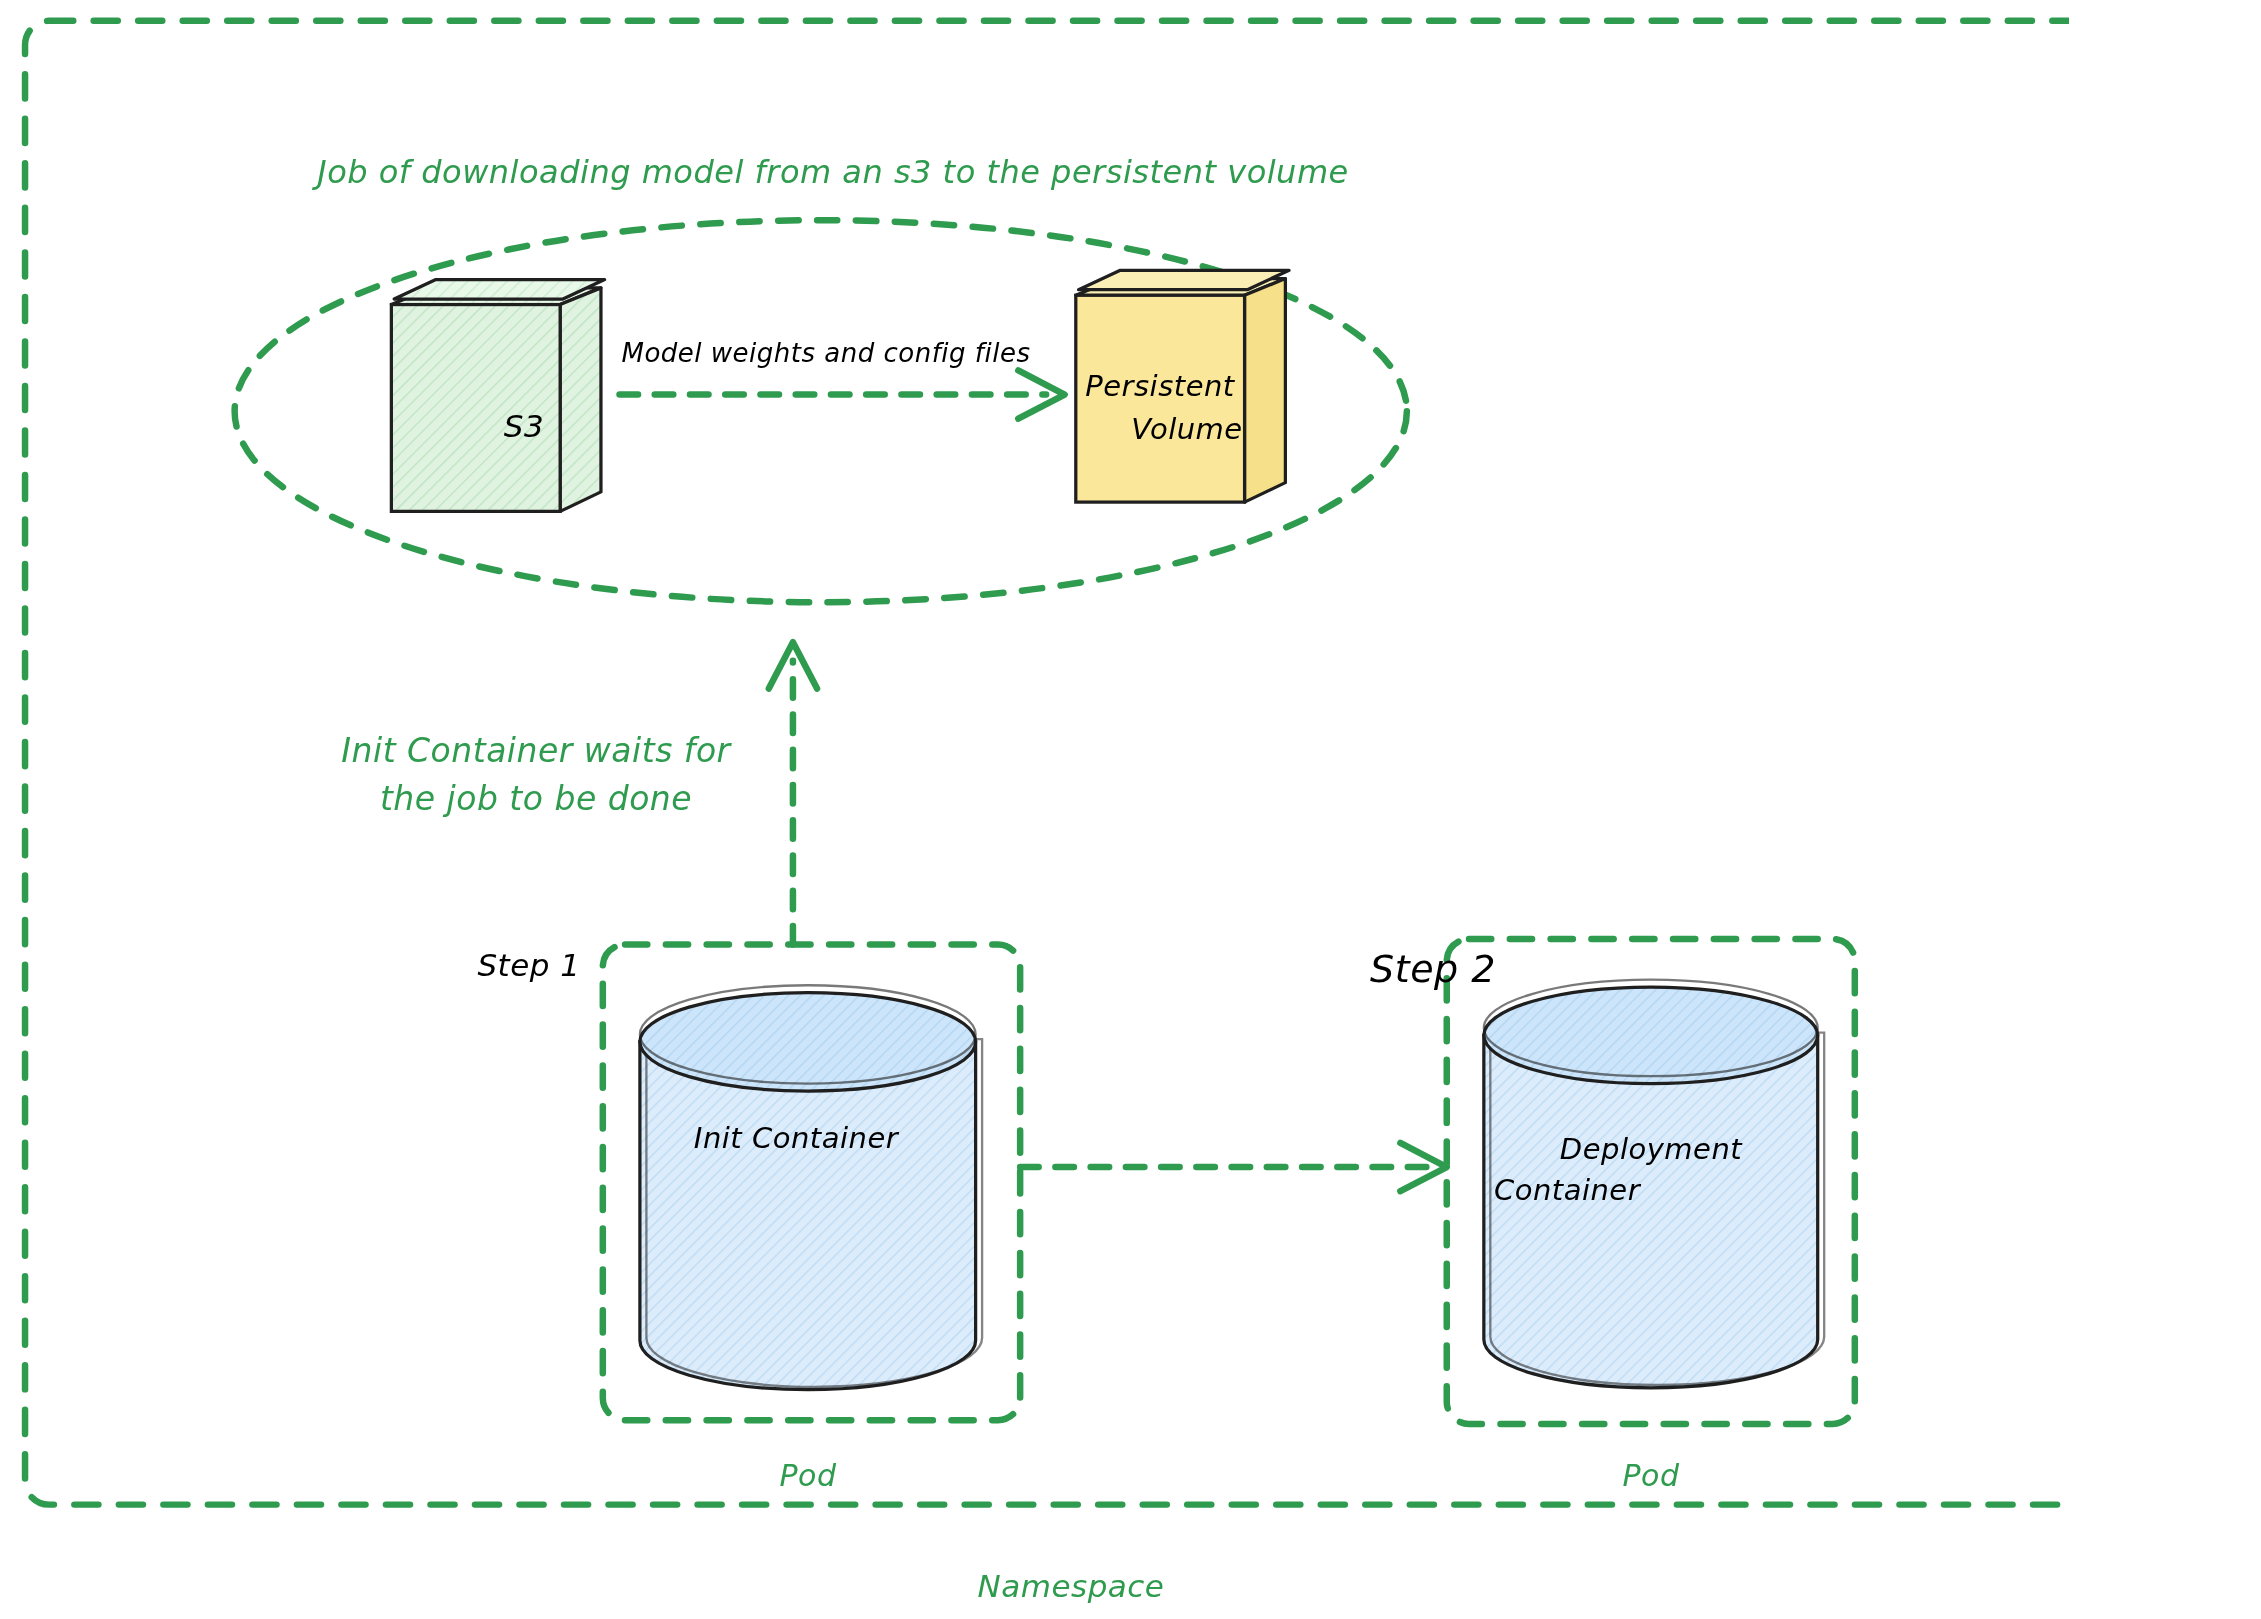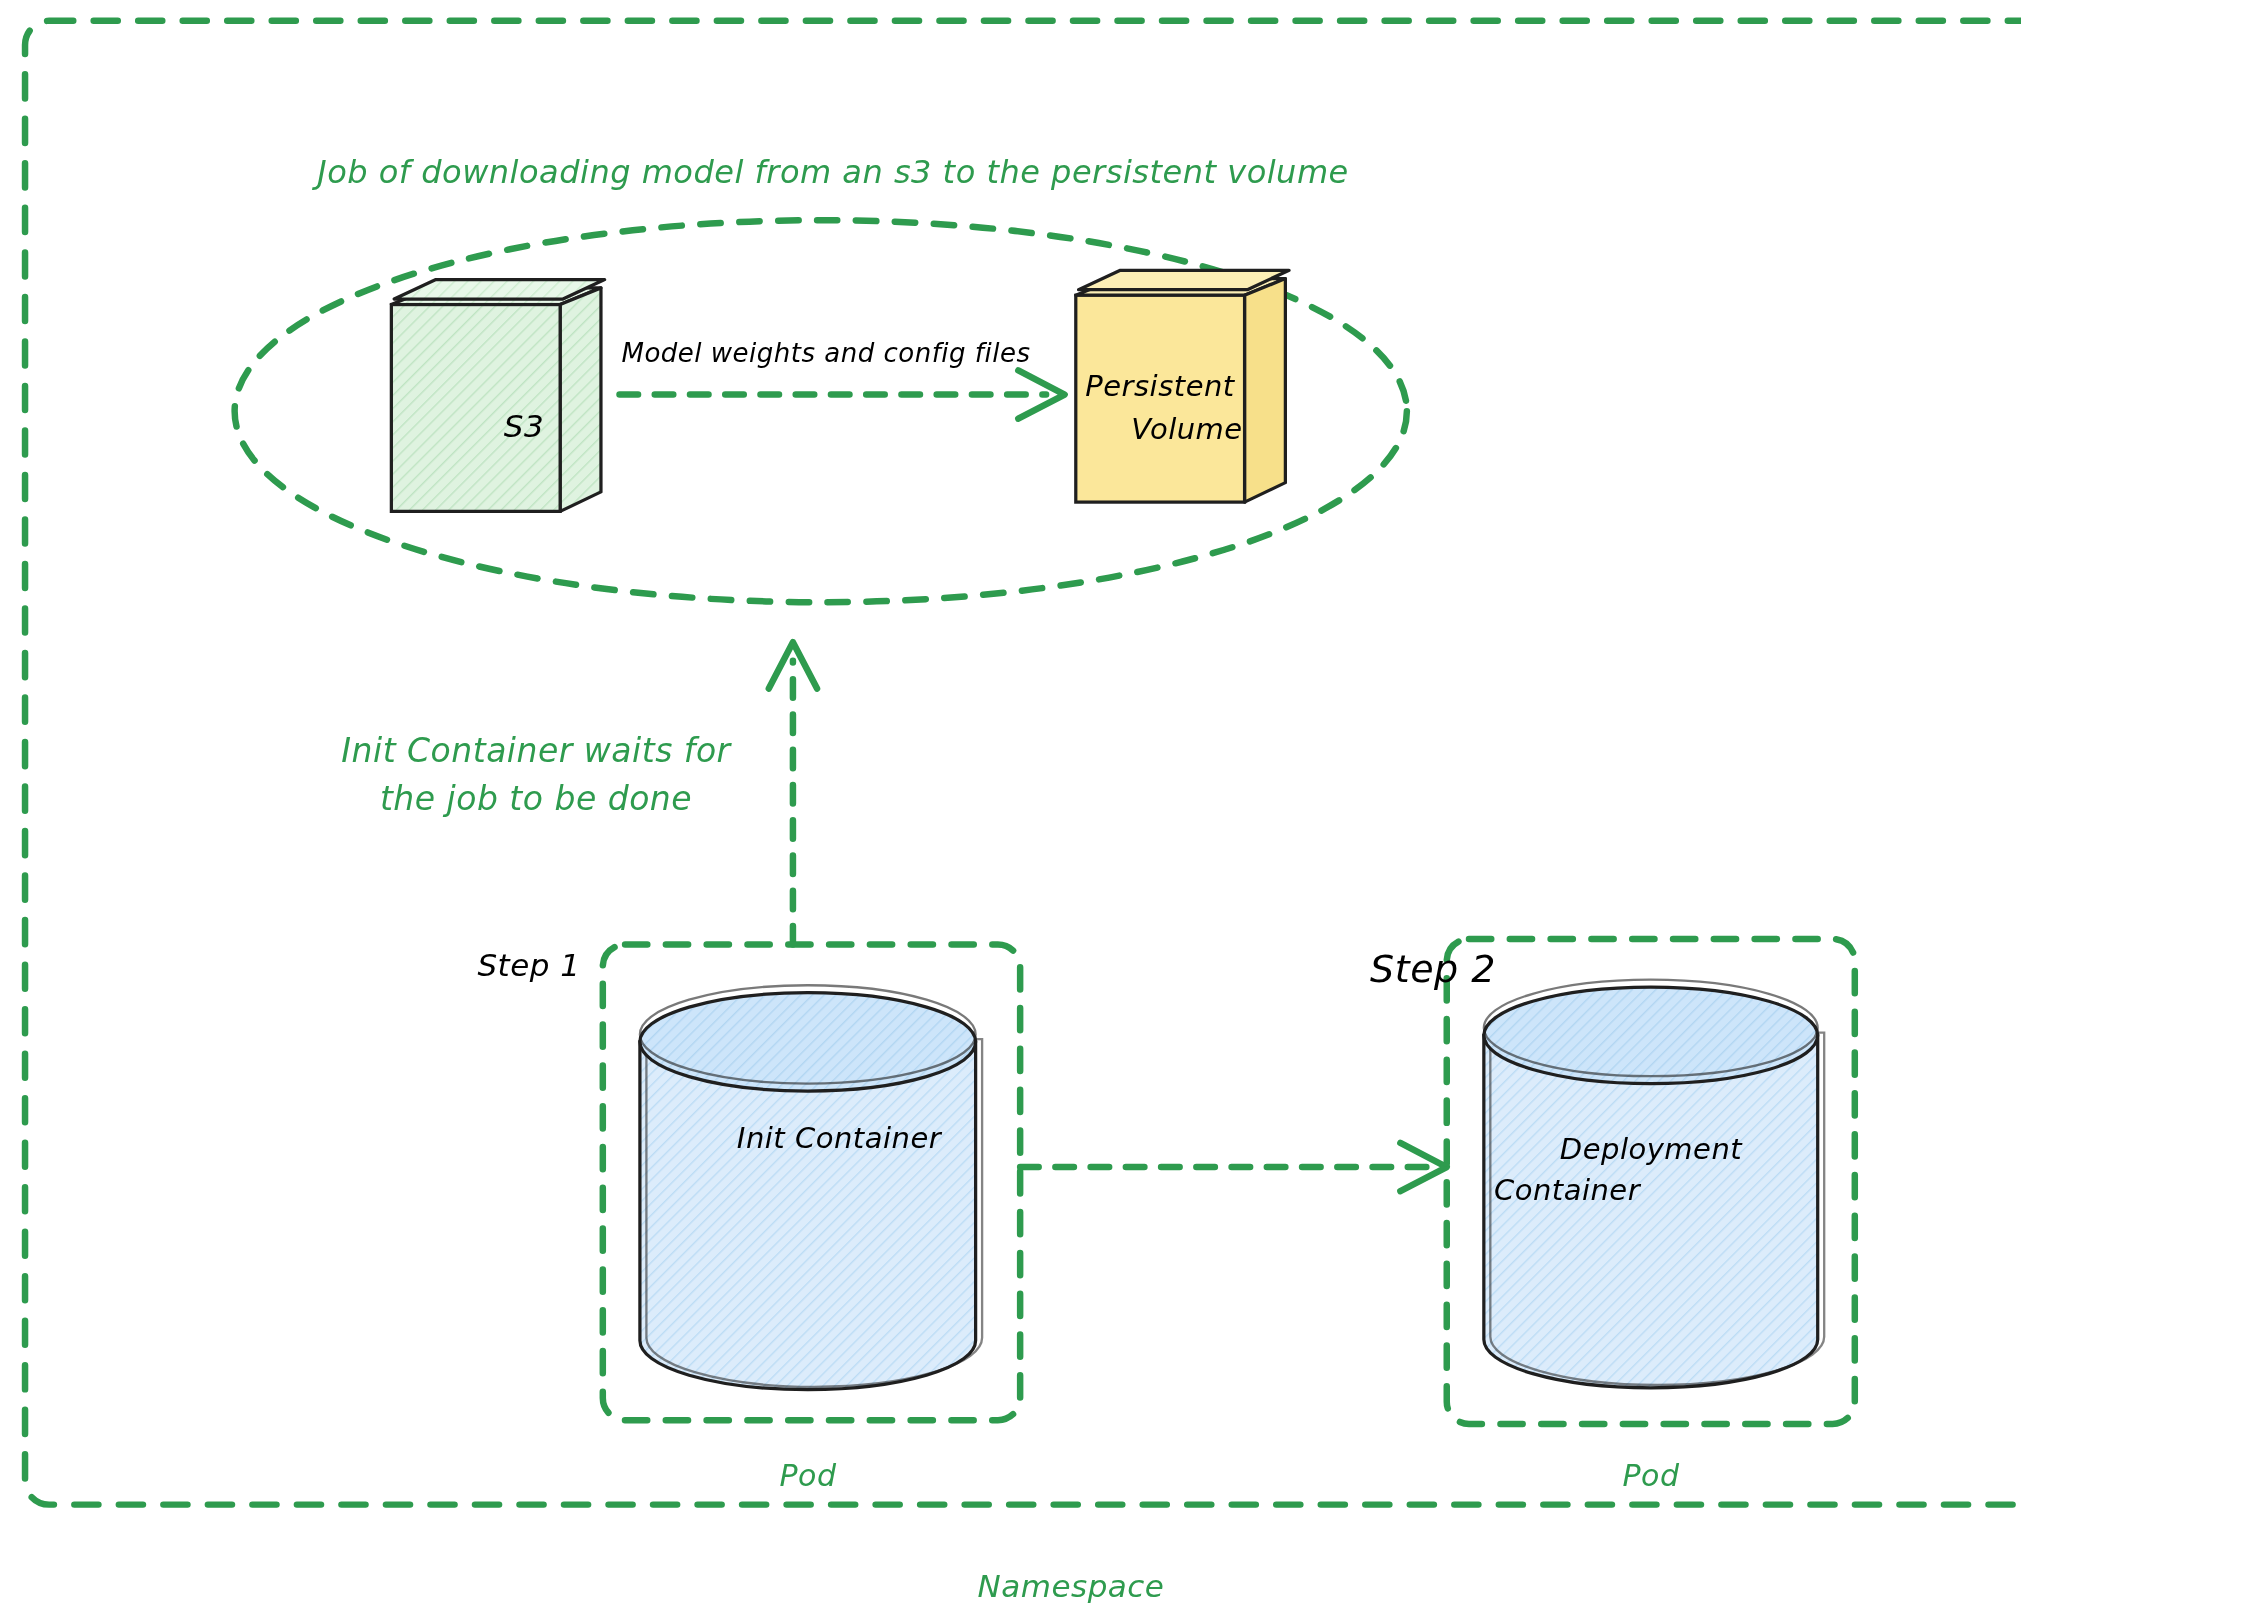--- a/index.html
+++ b/index.html
@@ -9,20 +9,21 @@
   }
   body {
     font-family: "DejaVu Sans", sans-serif;
   }
   #canvas {
     position: relative;
     width: 2021px;
     height: 1620px;
     background: #ffffff;
     overflow: hidden;
+    padding-left: 48px;
   }
   #diagram-svg {
     position: absolute;
     left: 0;
     top: 0;
     width: 2261px;
     height: 1620px;
   }
   .lbl {
     position: absolute;
@@ -120,21 +121,21 @@
   <div class="lbl black center" style="left:1160px; top:369px; font-size:29px;">Persistent</div>
   <div class="lbl black center" style="left:1160px; top:412px; font-size:29px;margin-left:27px;">Volume</div>
 
   <div class="lbl black center" style="left:826px; top:338px; font-size:26px;">Model weights and config files</div>
 
   <div class="lbl green center" style="left:536px; top:731px; font-size:33px;">Init Container waits for</div>
   <div class="lbl green center" style="left:536px; top:779px; font-size:33px;">the job to be done</div>
 
   <div class="lbl black center" style="left:529px; top:947px; font-size:31px;text-align:center;">Step 1</div>
 
-  <div class="lbl black center" style="left:839px; top:1121px; font-size:29px;">Init Container</div>
+  <div class="lbl black center" style="left:796px; top:1121px; font-size:29px;">Init Container</div>
 
   <div class="lbl green center" style="left:808px; top:1458px; font-size:30px;">Pod</div>
 
   <div class="lbl black center" style="left:1433px; top:947px; font-size:38px;">Step 2</div>
 
   <div class="lbl black center" style="left:1651px; top:1132px; font-size:29px;">Deployment</div>
   <div class="lbl black center" style="left:1567px; top:1173px; font-size:29px;">Container</div>
 
   <div class="lbl green center" style="left:1651px; top:1458px; font-size:30px;">Pod</div>
 

